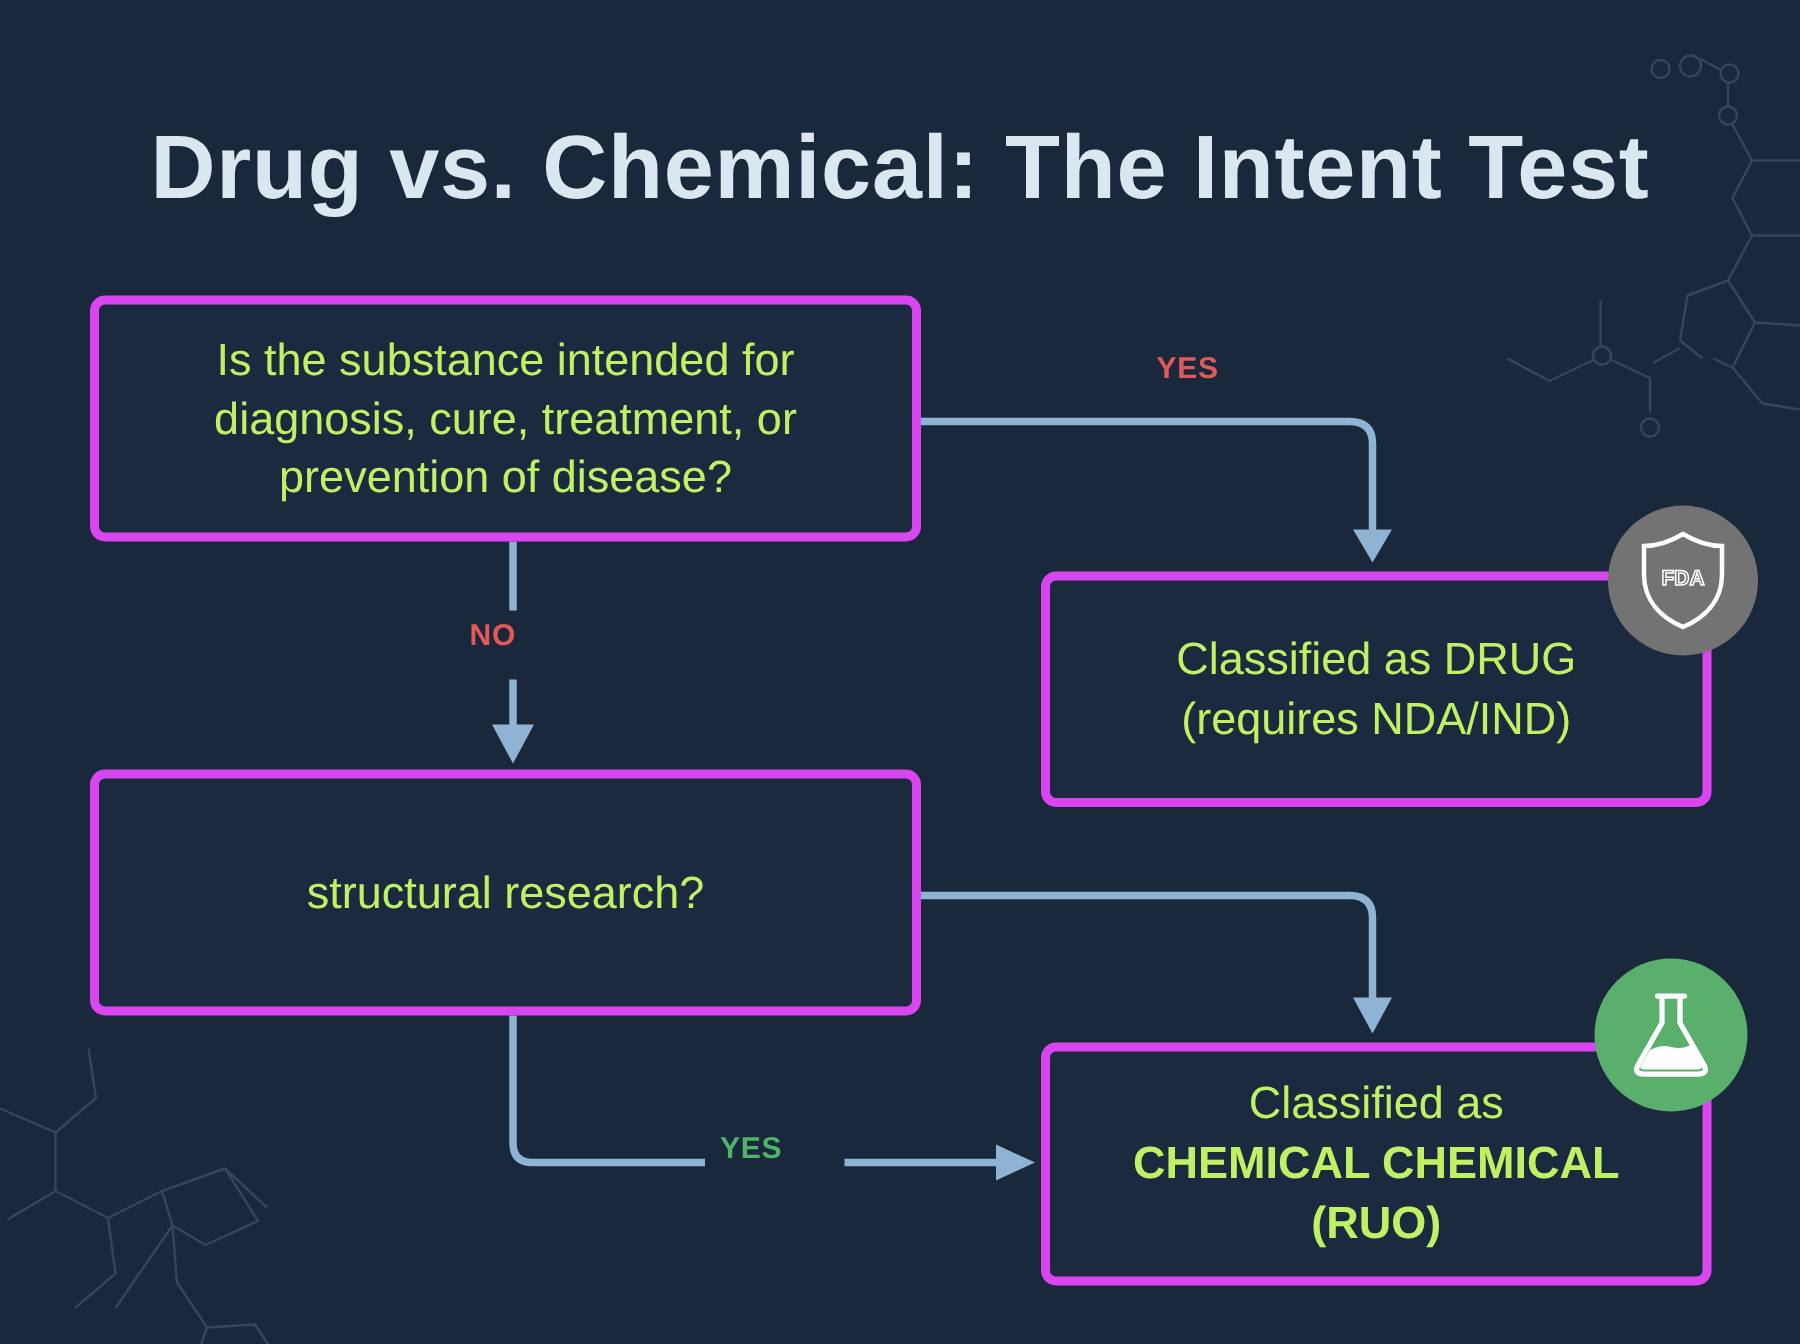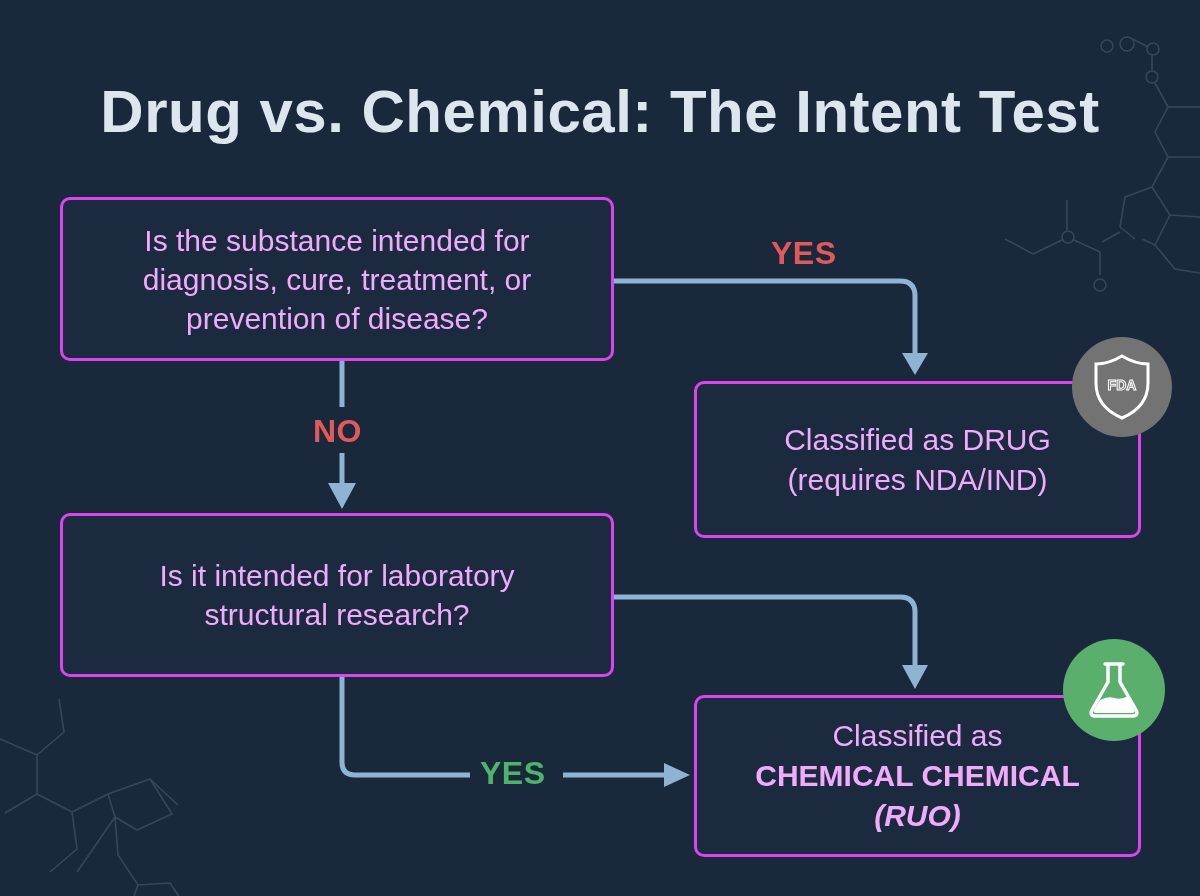--- a/index.html
+++ b/index.html
@@ -11,29 +11,29 @@
     color: #f2f5f8;
   }
   .canvas { position: absolute; left: 0; top: 17px; width: 1080px; height: 896px; }
   .bg-svg { position: absolute; left: 0; top: 0; width: 1200px; height: 896px; pointer-events: none; }
   .title {
     position: absolute; left: 0; top: 58px; width: 1200px;
     text-align: center; font-weight: 700; font-size: 60px; letter-spacing: 0.5px;
     color: #dce6ef; line-height: 74px;
   }
   .box {
-    position: absolute; border: 3px solid #d946ef; border-radius: 10px;
+    position: absolute; border: 6px solid #d946ef; border-radius: 10px;
     background: #1b2a3e; display: flex; flex-direction: column;
     align-items: center; justify-content: center; text-align: center;
-    color: #f0abfc;
+    color: #bef264;
   }
   .q { font-size: 30px; line-height: 39px; }
   .res { font-size: 30px; line-height: 40px; }
   .res b { font-weight: 400; }
-  .label { position: absolute; font-weight: 700; font-size: 32px; letter-spacing: 0.5px; }
+  .label { position: absolute; font-weight: 700; font-size: 20px; letter-spacing: 0.5px; }
   .badge {
     position: absolute; border-radius: 50%;
     display: flex; align-items: center; justify-content: center;
   }
 </style>
 </head>
 <body>
 
 <div class="canvas">
 
@@ -115,30 +115,29 @@
   </div>
 
   <div class="badge" style="left:1072px; top:320px; width:100px; height:100px; background:#737373;">
     <svg width="60" height="68" viewBox="0 0 60 68">
       <path d="M30 3 C 40 9, 50 11, 56 11 L 56 30 C 56 48, 44 59, 30 65 C 16 59, 4 48, 4 30 L 4 11 C 10 11, 20 9, 30 3 Z" fill="none" stroke="#ffffff" stroke-width="3"></path>
       <text x="30" y="37" text-anchor="middle" font-family="Liberation Sans, sans-serif" font-size="14" font-weight="700" fill="none" stroke="#ffffff" stroke-width="1">FDA</text>
     </svg>
   </div>
 
   <div class="box q" style="left:60px; top:496px; width:554px; height:164px;">
-    <div>Is it intended for laboratory</div>
     <div>structural research?</div>
   </div>
 
   <div class="label" style="left:480px; top:738px; color:#4fb36a;">YES</div>
 
   <div class="box res" style="left:694px; top:678px; width:447px; height:162px;">
     <div>Classified as</div>
     <div style="font-weight:700;">CHEMICAL CHEMICAL</div>
-    <div style="font-weight:700;font-style:italic;">(RUO)</div>
+    <div style="font-weight:700;">(RUO)</div>
   </div>
 
   <div class="badge" style="left:1063px; top:622px; width:102px; height:102px; background:#5aaf6d;">
     <svg width="56" height="60" viewBox="0 0 56 60">
       <path d="M19 4 L37 4 M22 4 L22 22 L6 50 Q 3 56 10 56 L46 56 Q 53 56 50 50 L34 22 L34 4" fill="none" stroke="#ffffff" stroke-width="3.5" stroke-linejoin="round" stroke-linecap="round"></path>
       <path d="M14 40 Q 22 36 28 38 Q 36 40 42 36 L48 50 Q 50 53 45 53 L11 53 Q 6 53 8 50 Z" fill="#ffffff"></path>
     </svg>
   </div>
 
 </div>

